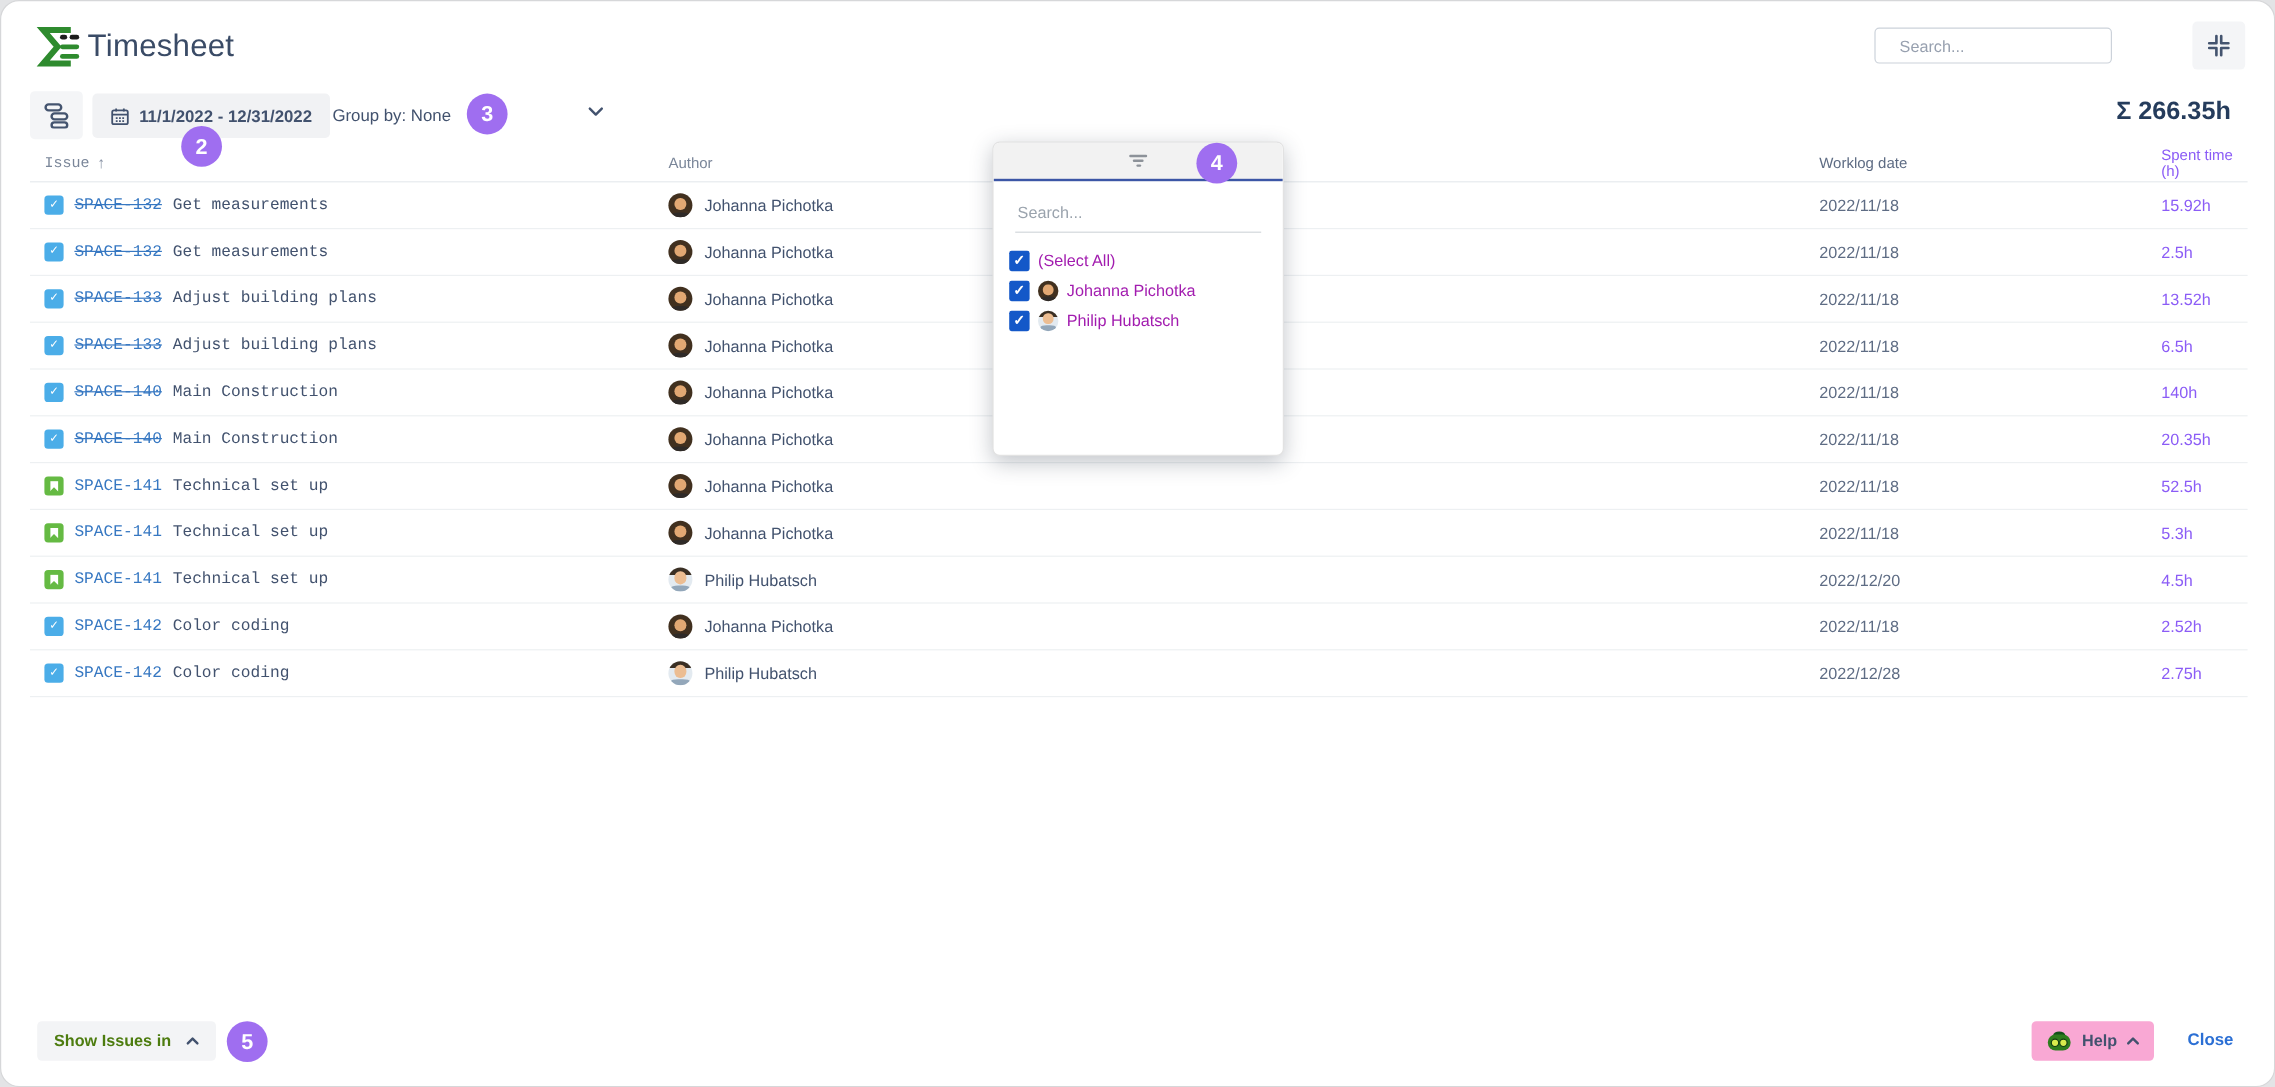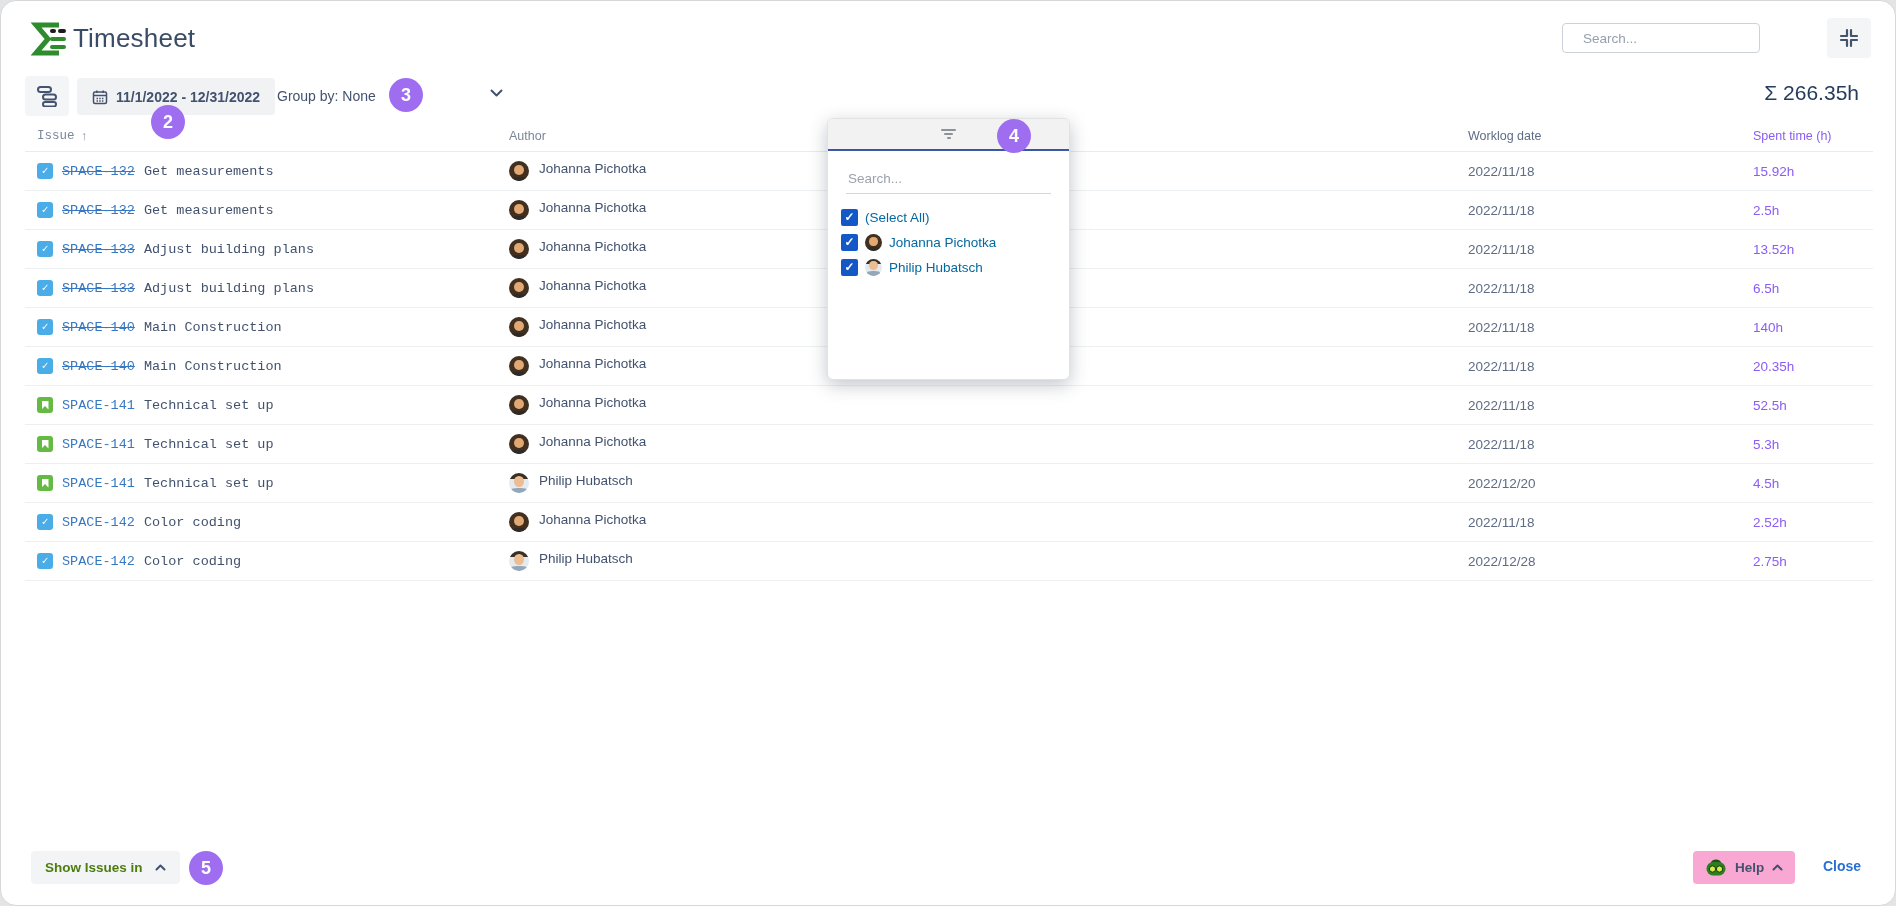--- a/index.html
+++ b/index.html
@@ -16,37 +16,37 @@
   .iconbtn{position:absolute;display:flex;align-items:center;justify-content:center;background:#f4f5f7;border-radius:4px;cursor:pointer;}
   .collapse-btn{left:1826px;top:17px;width:44px;height:40px;}
 
   
   .group-btn{left:24px;top:75px;width:44px;height:40px;}
   .date-btn{position:absolute;left:76px;top:77px;height:37px;background:#f1f2f4;border-radius:4px;
             display:flex;align-items:center;gap:8px;padding:0 15px;cursor:pointer;}
   .date-btn span{font-size:14px;font-weight:bold;color:#42526e;}
   .groupby{position:absolute;left:276px;top:87px;font-size:14px;color:#42526e;}
   .chev-down{position:absolute;left:489px;top:88px;}
-  .total{position:absolute;right:36px;top:80px;font-size:21px;font-weight:normal;color:#253c5c;}
+  .total{position:absolute;right:36px;top:80px;font-size:21px;font-weight:bold;color:#253c5c;}
 
   
   .badge{position:absolute;width:34px;height:34px;border-radius:50%;background:#9f6ef0;color:#fff;
          font-size:18px;font-weight:bold;display:flex;align-items:center;justify-content:center;z-index:9;}
   .badge2{left:150px;top:104px;}
   .badge3{left:388px;top:77px;}
   .badge4{left:996px;top:118px;}
   .badge5{left:188px;top:850px;}
 
   
   .table{position:absolute;left:24px;top:120px;width:1848px;}
   .thead{display:flex;height:30px;align-items:center;border-bottom:1px solid #e7eaee;
          font-size:12.5px;color:#7a8699;}
   .trow{display:flex;height:38px;align-items:center;border-bottom:1px solid #edf0f2;font-size:13.5px;color:#42526e;}
   .col-issue{width:484px;padding-left:12px;display:flex;align-items:center;gap:9px;box-sizing:border-box;font-family:Liberation Mono, monospace;}
-  .col-author{width:959px;display:flex;align-items:flex-start;gap:10px;}
+  .col-author{width:959px;display:flex;align-items:center;gap:10px;margin-left:48px;}
   .col-date{width:285px;color:#5e6c84;}
   .col-time{flex:1;color:#8b5cf6;}
   .thead .col-issue{gap:6px;}
   .sort-arrow{font-size:13px;color:#8a94a6;}
   .type-icon{width:16px;height:16px;border-radius:3px;display:flex;align-items:center;justify-content:center;flex:none;}
   .type-icon.task{background:#4bade8;}
   .type-icon.task::after{content:"✓";color:#fff;font-size:11px;font-weight:bold;line-height:1;}
   .type-icon.story{background:#65ba43;}
   .type-icon.story::after{content:"";width:7px;height:9px;background:#fff;
         clip-path:polygon(0 0,100% 0,100% 100%,50% 62%,0 100%);}
@@ -70,21 +70,21 @@
   .funnel i:nth-child(1){width:15px;}
   .funnel i:nth-child(2){width:9px;}
   .funnel i:nth-child(3){width:4px;}
   .popup-search{margin:18px 18px 0;border-bottom:1px solid #d3d7db;padding-bottom:6px;}
   .popup-search input{border:none;outline:none;width:100%;font-size:13.5px;color:#42526e;font-family:inherit;}
   .popup-search input::placeholder{color:#9aa3ad;}
   .popup-list{margin-top:13px;padding:0 13px;display:flex;flex-direction:column;gap:5px;}
   .popup-item{display:flex;align-items:center;gap:7px;height:20px;cursor:pointer;}
   .cb{width:17px;height:17px;background:#1458c8;border-radius:2px;display:flex;align-items:center;justify-content:center;flex:none;}
   .cb::after{content:"✓";color:#fff;font-size:12px;font-weight:bold;line-height:1;}
-  .popup-item span.lbl{font-size:13.5px;color:#0369a1;}
+  .popup-item span.lbl{font-size:13.5px;color:#a21caf;}
 
   
   .show-issues{position:absolute;left:30px;top:850px;height:33px;background:#f3f4f6;border-radius:4px;
                display:flex;align-items:center;gap:12px;padding:0 14px;cursor:pointer;}
   .show-issues span{font-size:13.5px;font-weight:bold;color:#4d7c0f;}
   .help-btn{position:absolute;left:1692px;top:850px;height:33px;background:#f9a8d4;border-radius:4px;
             display:flex;align-items:center;gap:8px;padding:0 12px;cursor:pointer;}
   .help-btn span{font-size:13.5px;font-weight:bold;color:#42526e;}
   .close-link{position:absolute;left:1822px;top:857px;font-size:14px;font-weight:bold;color:#2b6fd4;cursor:pointer;}
 </style>

